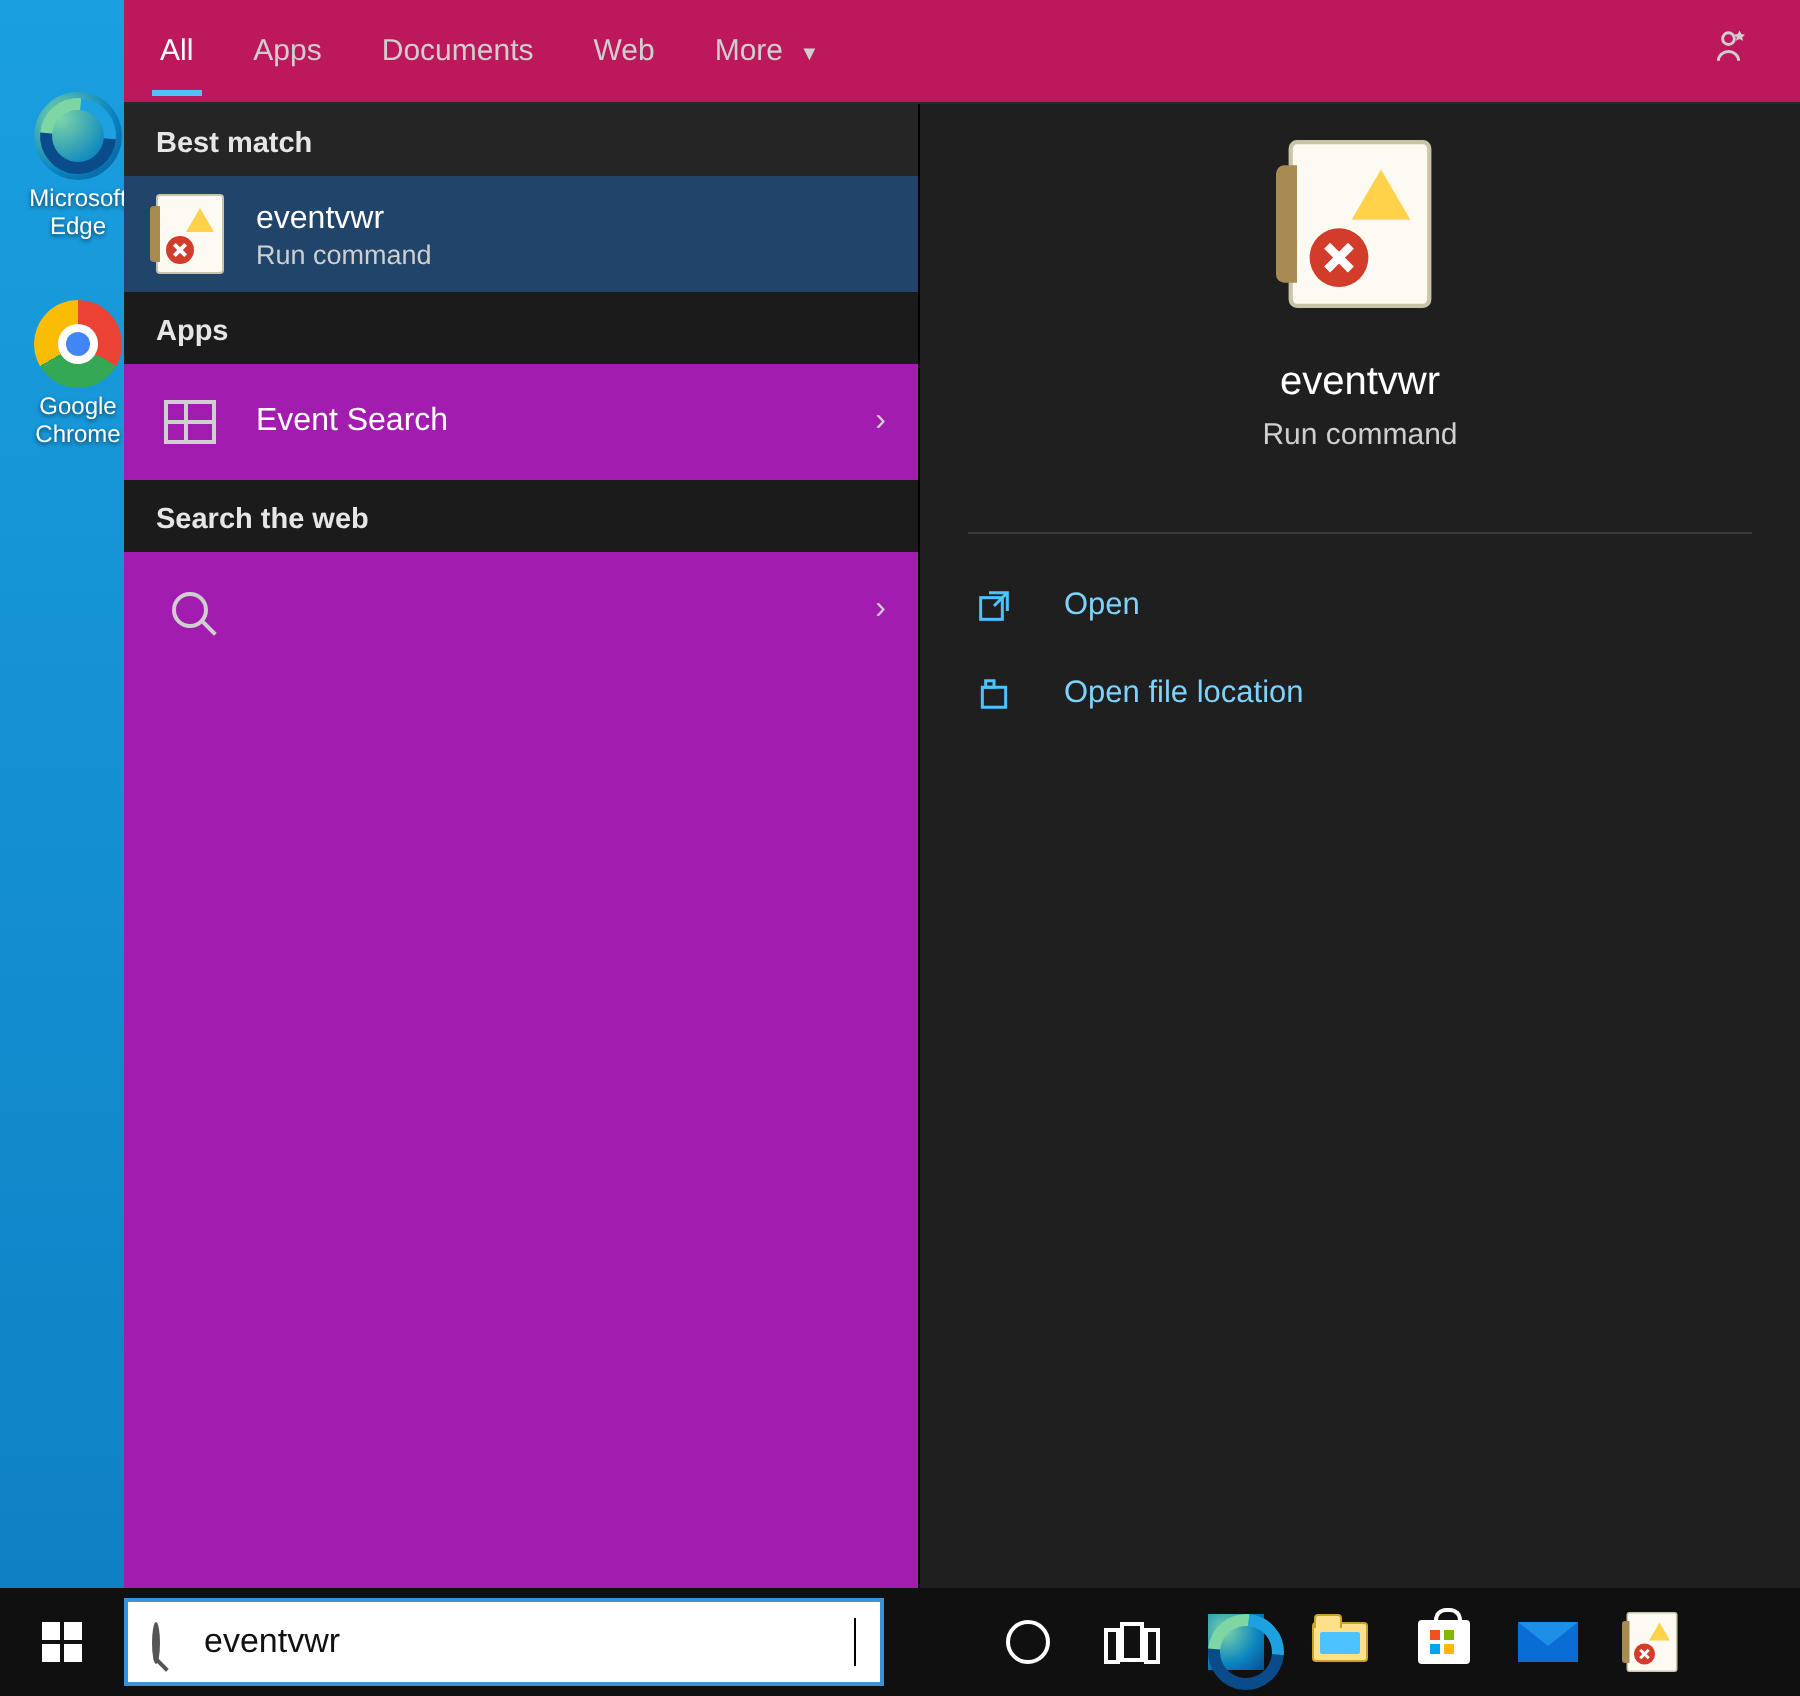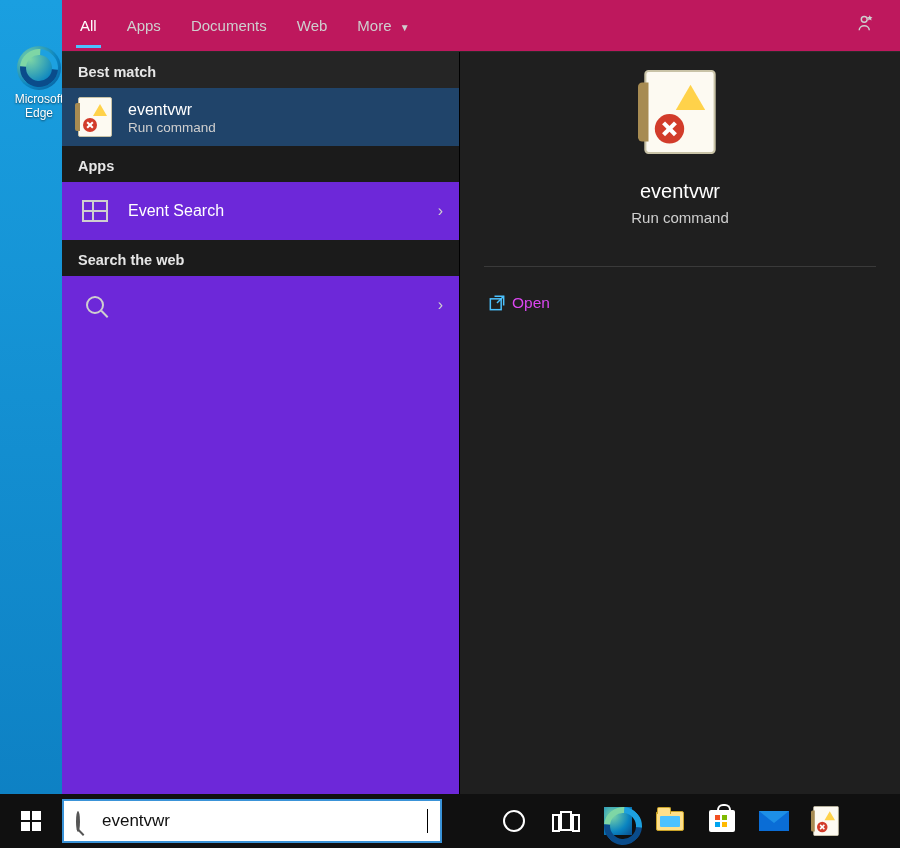--- a/index.html
+++ b/index.html
@@ -55,21 +55,21 @@
   .tab.active::after {
     content:""; position:absolute; left:0; right:0; bottom:0; height:3px;
     background:#4cc2ff;
   }
   .more-caret { margin-left: 4px; font-size: 10px; }
   .tabs-spacer { flex: 1; }
   .feedback { font-size: 18px; color:#cfcfcf; padding:4px 8px; }
 
   .panel-body { flex:1; display:flex; min-height:0; }
   .left-col {
-    width: 398px; background:#6d28d9; border-right:1px solid #000;
+    width: 398px; background:#a21caf; border-right:1px solid #000;
     display:flex; flex-direction:column;
   }
   .group-header {
     padding: 12px 16px 8px; font-size: 14.5px; font-weight:600;
     color:#e6e6e6; background:#1b1b1b;
   }
   .best-match-header{ background:#252525; }
 
   .result {
     display:flex; align-items:center; gap:14px; padding:10px 14px;
@@ -131,22 +131,22 @@
 
   
   .right-col { flex:1; display:flex; flex-direction:column; align-items:stretch; }
   .preview-top { display:flex; flex-direction:column; align-items:center; padding:40px 20px 28px; }
   .big-icon { transform: scale(2.1); margin-bottom:40px; }
   .preview-title { font-size:20px; color:#fff; margin-top:8px; }
   .preview-sub { font-size:15px; color:#cfcfcf; margin-top:6px; }
   .divider { height:1px; background:#3a3a3a; margin:12px 24px 8px; }
   .action-list { padding:6px 8px; }
   .action {
-    display:flex; align-items:center; gap:4px; padding:12px 18px;
-    color:#d946ef; font-size:15.5px; cursor:pointer;
+    display:flex; align-items:center; gap:24px; padding:12px 18px;
+    color:#7dd3fc; font-size:15.5px; cursor:pointer;
   }
   .action .aicon { width:22px; color:#4cc2ff; display:flex; align-items:center; justify-content:center; }
 
   
   .taskbar {
     position:absolute; left:0; right:0; bottom:0; height:54px;
     background:#101010; display:flex; align-items:center;
   }
   .start-btn {
     width:62px; height:54px; display:flex; align-items:center; justify-content:center;
@@ -222,20 +222,24 @@
   }
   .seeweb { color:#b8b8b8; }
 </style>
 </head>
 <body>
 
 <div class="desktop">
   <div class="desktop-icon" style="left:4px; top:46px;">
     <div class="glyph edge-glyph"></div>
     <div>Microsoft Edge</div>
+  </div>
+  <div class="desktop-icon" style="left:4px; top:150px;">
+    <div class="glyph chrome-glyph"></div>
+    <div>Google Chrome</div>
   </div>
 </div>
 
 <div class="search-panel">
   <div class="tabs">
     <div class="tab active">All</div>
     <div class="tab">Apps</div>
     <div class="tab">Documents</div>
     <div class="tab">Web</div>
     <div class="tab">
@@ -308,20 +312,29 @@
         <div class="action">
           <span class="aicon">
             <svg width="20" height="20" viewBox="0 0 24 24" fill="none" stroke="#4cc2ff" stroke-width="1.8">
               <rect x="4" y="7" width="13" height="13"></rect>
                 <path d="M9 4h11v11"></path>
                 <path d="M20 4l-8 8"></path>
             </svg>
           </span>
           <span>Open</span>
         </div>
+        <div class="action">
+          <span class="aicon">
+            <svg width="20" height="20" viewBox="0 0 24 24" fill="none" stroke="#4cc2ff" stroke-width="1.8">
+              <path d="M7 4h5v4H7z"></path>
+                <path d="M5 8h14v12H5z"></path>
+            </svg>
+          </span>
+          <span>Open file location</span>
+        </div>
       </div>
     </div>
   </div>
 </div>
 
 <div class="taskbar">
   <div class="start-btn">
     <div class="winlogo">
       <div></div>
         <div></div>

